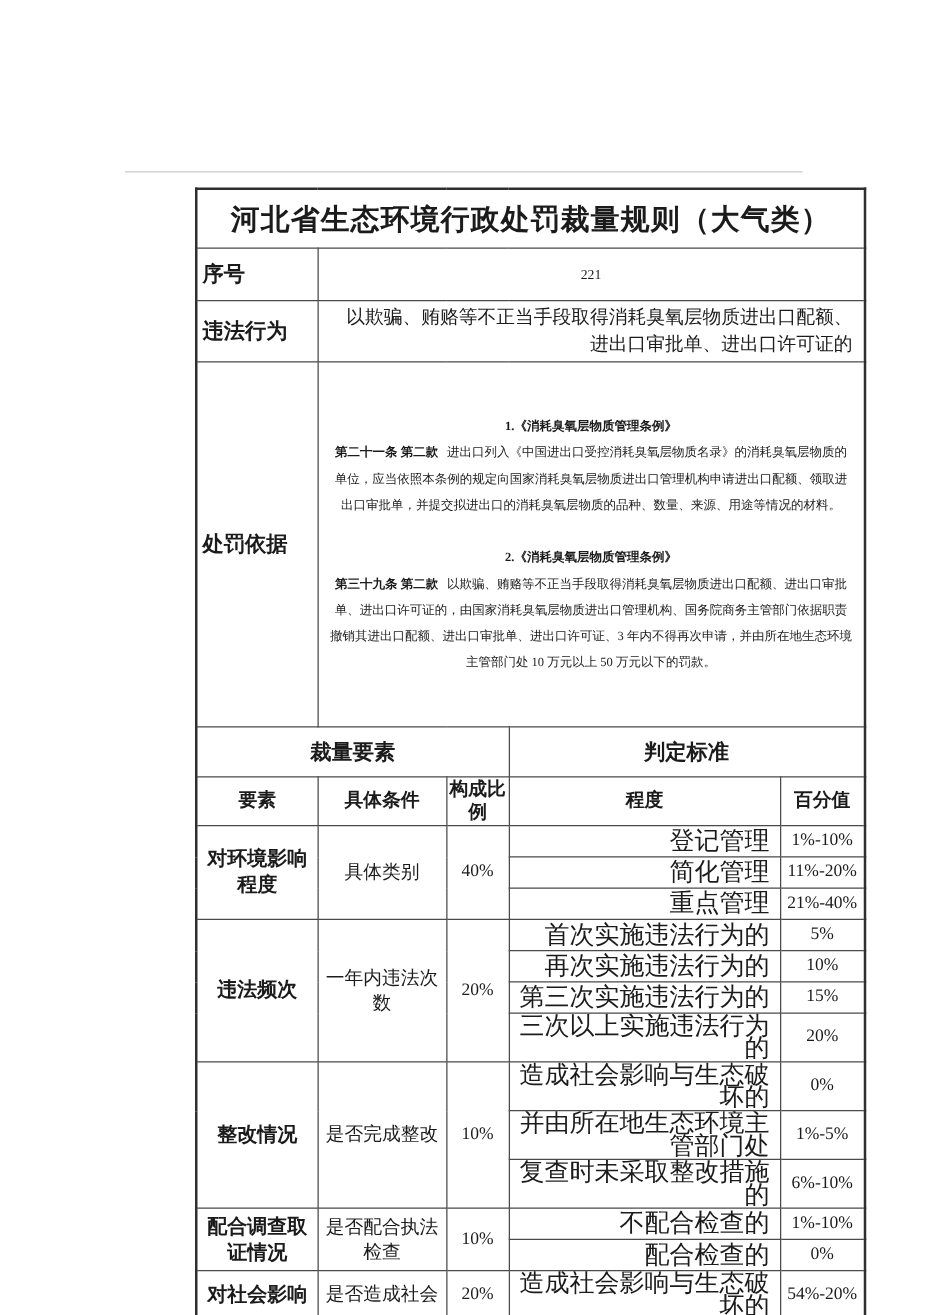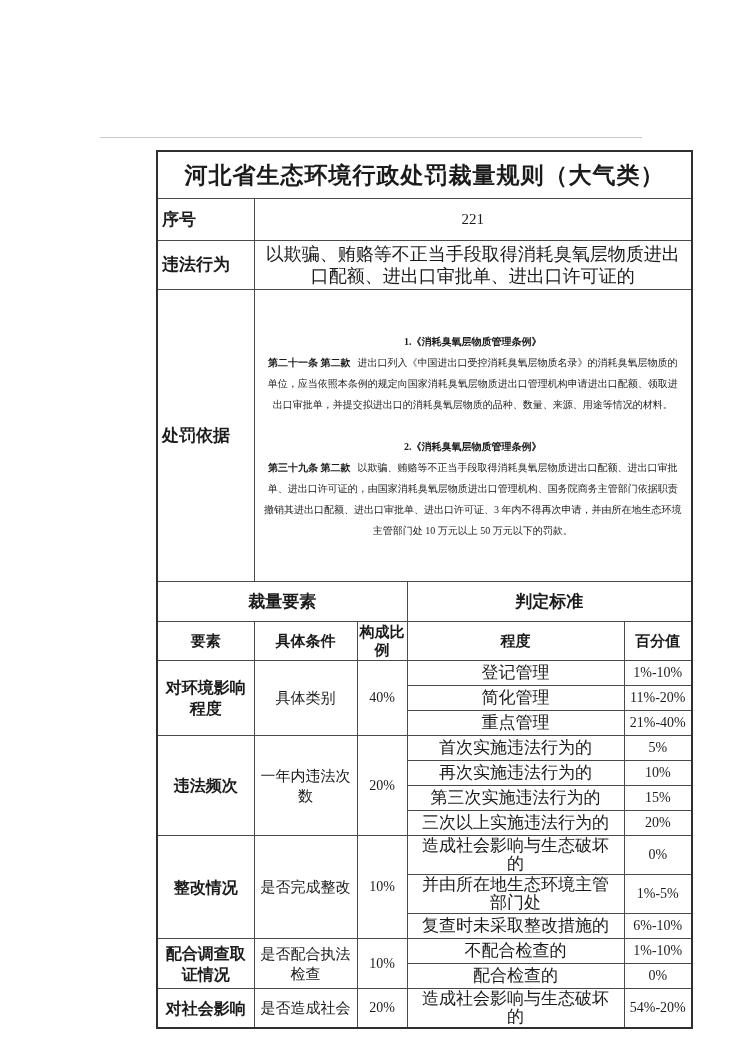--- a/index.html
+++ b/index.html
@@ -52,28 +52,28 @@
   .label-cell {
     font-size: 17px;
     font-weight: bold;
     line-height: 22px;
     padding: 2px 4px;
   }
   .serial-row { height: 42px; }
   .violation-row { height: 46px; }
   .basis-row { height: 292px; }
   .serial-value {
-    font-size: 15px;
+    font-size: 11px;
     text-align: center;
   }
   .body-cell {
-    font-size: 18px;
+    font-size: 15px;
     line-height: 22px;
     padding: 2px 9px;
-    text-align: center;
+    text-align: right;
   }
   .basis-cell {
     font-size: 10px;
     line-height: 21px;
     padding: 6px 9px;
     text-align: center;
   }
   .basis-cell p { margin: 0; }
   .basis-item + .basis-item { margin-top: 21px; }
   .bold { font-weight: bold; }
@@ -103,22 +103,22 @@
     font-size: 15px;
     text-align: center;
     line-height: 20px;
     padding: 2px 5px;
   }
   .prop-cell {
     font-size: 14px;
     text-align: center;
   }
   .degree-cell {
-    font-size: 17px;
-    text-align: center;
+    font-size: 20px;
+    text-align: right;
     padding: 1px 8px;
     line-height: 18px;
     height: 22px;
   }
   .pct-cell {
     font-size: 14px;
     text-align: center;
   }
   .page-number {
     position: absolute;

